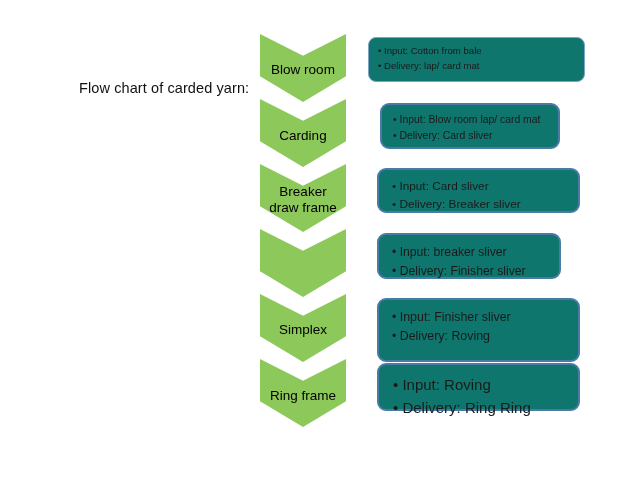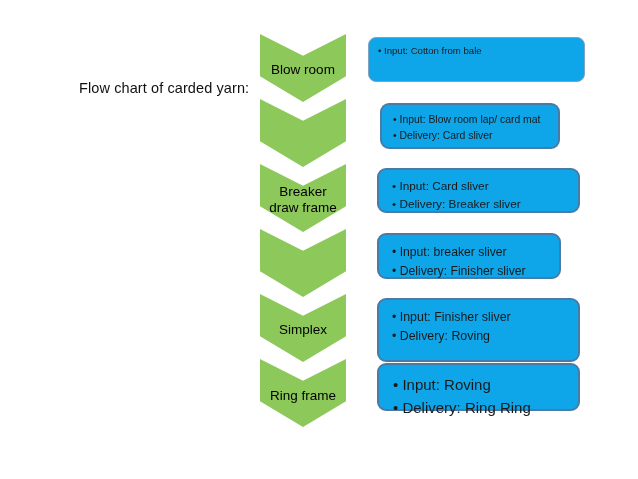--- a/index.html
+++ b/index.html
@@ -48,21 +48,21 @@
     color: #000000;
     font-size: 13.5px;
     line-height: 16px;
     white-space: pre-line;
   }
 
   
   .infobox {
     position: absolute;
     box-sizing: border-box;
-    background: #0ea5e9;
+    background: #0f766e;
     border: 2px solid #4A7BA7;
     border-radius: 9px;
   }
   .infobox.thin {
     border-width: 1px;
     border-color: #7FA3C4;
     border-radius: 8px;
   }
   .infobox ul {
     list-style: none;
@@ -107,28 +107,30 @@
   <div id="chart-title">Flow chart of carded yarn:</div>
 
   <div class="chevron" style="left:260px; top:34px;"></div>
   <div class="chevron" style="left:260px; top:99px;"></div>
   <div class="chevron" style="left:260px; top:164px;"></div>
   <div class="chevron" style="left:260px; top:229px;"></div>
   <div class="chevron" style="left:260px; top:294px;"></div>
   <div class="chevron" style="left:260px; top:359px;"></div>
 
   <div class="chevron-label" style="left:253px; top:62px;">Blow room</div>
+  <div class="chevron-label" style="left:253px; top:128px;">Carding</div>
   <div class="chevron-label" style="left:253px; top:184px;">Breaker
 draw frame</div>
   <div class="chevron-label" style="left:253px; top:322px;">Simplex</div>
   <div class="chevron-label" style="left:253px; top:388px;">Ring frame</div>
 
   <div class="infobox thin sz-1" style="left:368px; top:37px; width:217px; height:45px;">
     <ul>
       <li class="inline-bullet" style="padding-left: 0px;">• Input: Cotton from bale</li>
+      <li class="inline-bullet" style="padding-left: 0px;">• Delivery: lap/ card mat</li>
     </ul>
   </div>
 
   <div class="infobox sz-2" style="left:380px; top:103px; width:180px; height:46px;">
     <ul>
       <li class="inline-bullet" style="padding-left: 0px;">• Input: Blow room lap/ card mat</li>
       <li class="inline-bullet" style="padding-left: 0px;">• Delivery: Card sliver</li>
     </ul>
   </div>
 

